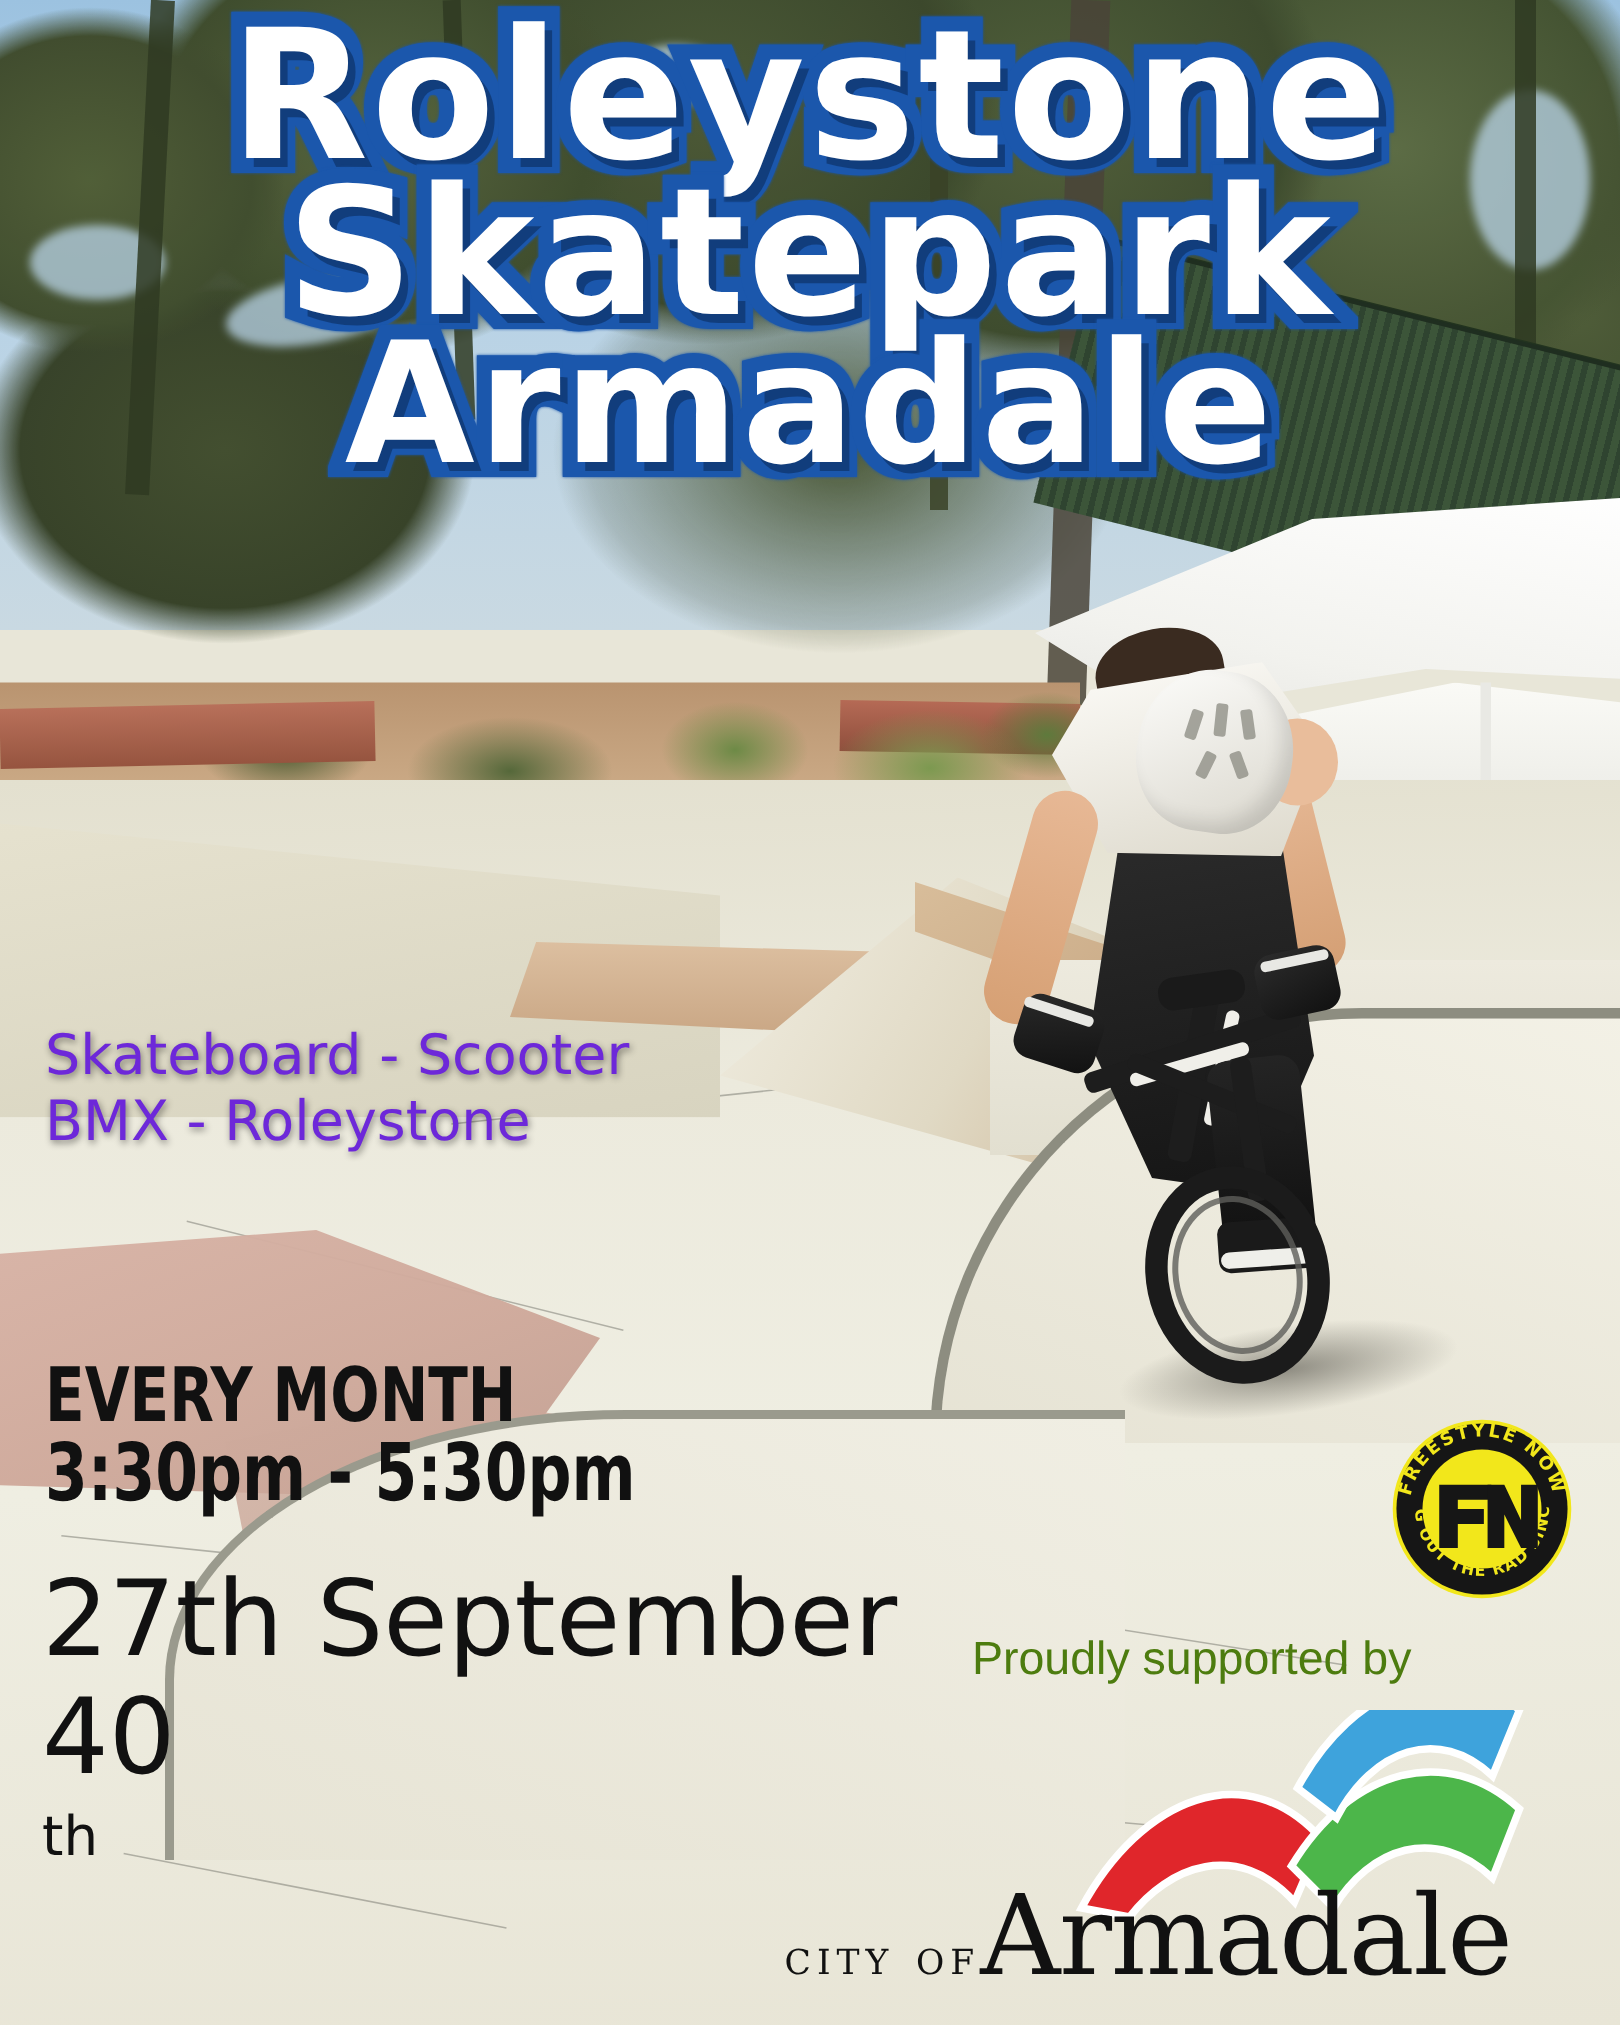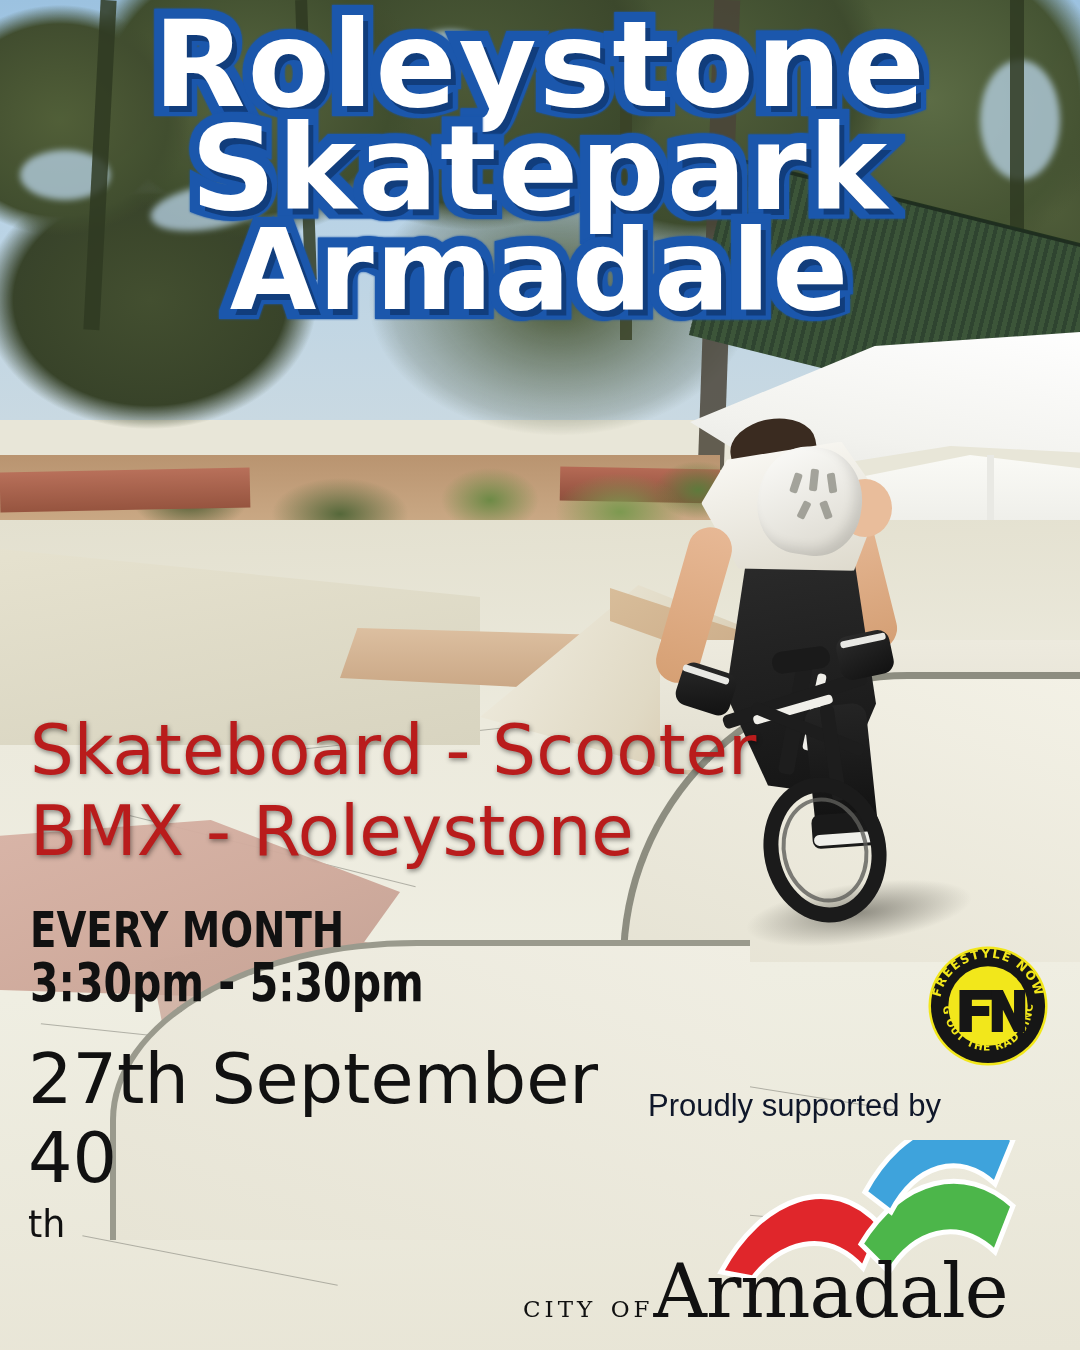--- a/index.html
+++ b/index.html
@@ -299,22 +299,22 @@
   .headlines{
     position:absolute;left:32px;top:432px;z-index:6;
     font-family:"DejaVu Sans Condensed","Liberation Sans Narrow","Liberation Sans",sans-serif;
     font-weight:700;color:#fff;line-height:1.0;
     font-stretch:condensed;
     text-shadow:4px 5px 6px rgba(0,0,0,.65);
   }
   .hl{display:block;font-size:74px;letter-spacing:-1px;transform:scaleX(.88);transform-origin:left center;}
 
   .disciplines{
-    position:absolute;left:30px;top:710px;z-index:6;
-    color:#b91c1c;font-size:69px;line-height:1.18;font-weight:400;
+    position:absolute;left:30px;top:682px;z-index:6;
+    color:#6d28d9;font-size:37px;line-height:1.18;font-weight:400;
     font-family:"DejaVu Sans","Liberation Sans",sans-serif;
     text-shadow:1px 2px 5px rgba(0,0,0,.45);
   }
   .disciplines span{display:block;}
 
   
   .when{
     position:absolute;left:30px;top:905px;z-index:6;color:#111;
     font-family:"DejaVu Sans Condensed","Liberation Sans Narrow","Liberation Sans",sans-serif;
     font-weight:700;line-height:1.02;
@@ -333,21 +333,21 @@
 
   
   .fn{
     position:absolute;left:915px;top:944px;width:146px;height:124px;z-index:7;
   }
   .fn svg{width:100%;height:100%;display:block;}
 
   
   .supported{
     position:absolute;left:648px;top:1088px;z-index:7;
-    font-size:31px;color:#0f172a;font-weight:400;
+    font-size:31px;color:#4d7c0f;font-weight:400;
     font-family:"Liberation Sans",sans-serif;
   }
   .armadale{
     position:absolute;left:523px;top:1140px;width:540px;height:200px;z-index:7;
   }
   .arm-waves{position:absolute;left:190px;top:0;width:350px;height:140px;}
   .arm-waves svg{width:100%;height:100%;display:block;}
   .arm-text{
     position:absolute;left:0;bottom:6px;width:540px;
     font-family:"DejaVu Serif","Liberation Serif",serif;

